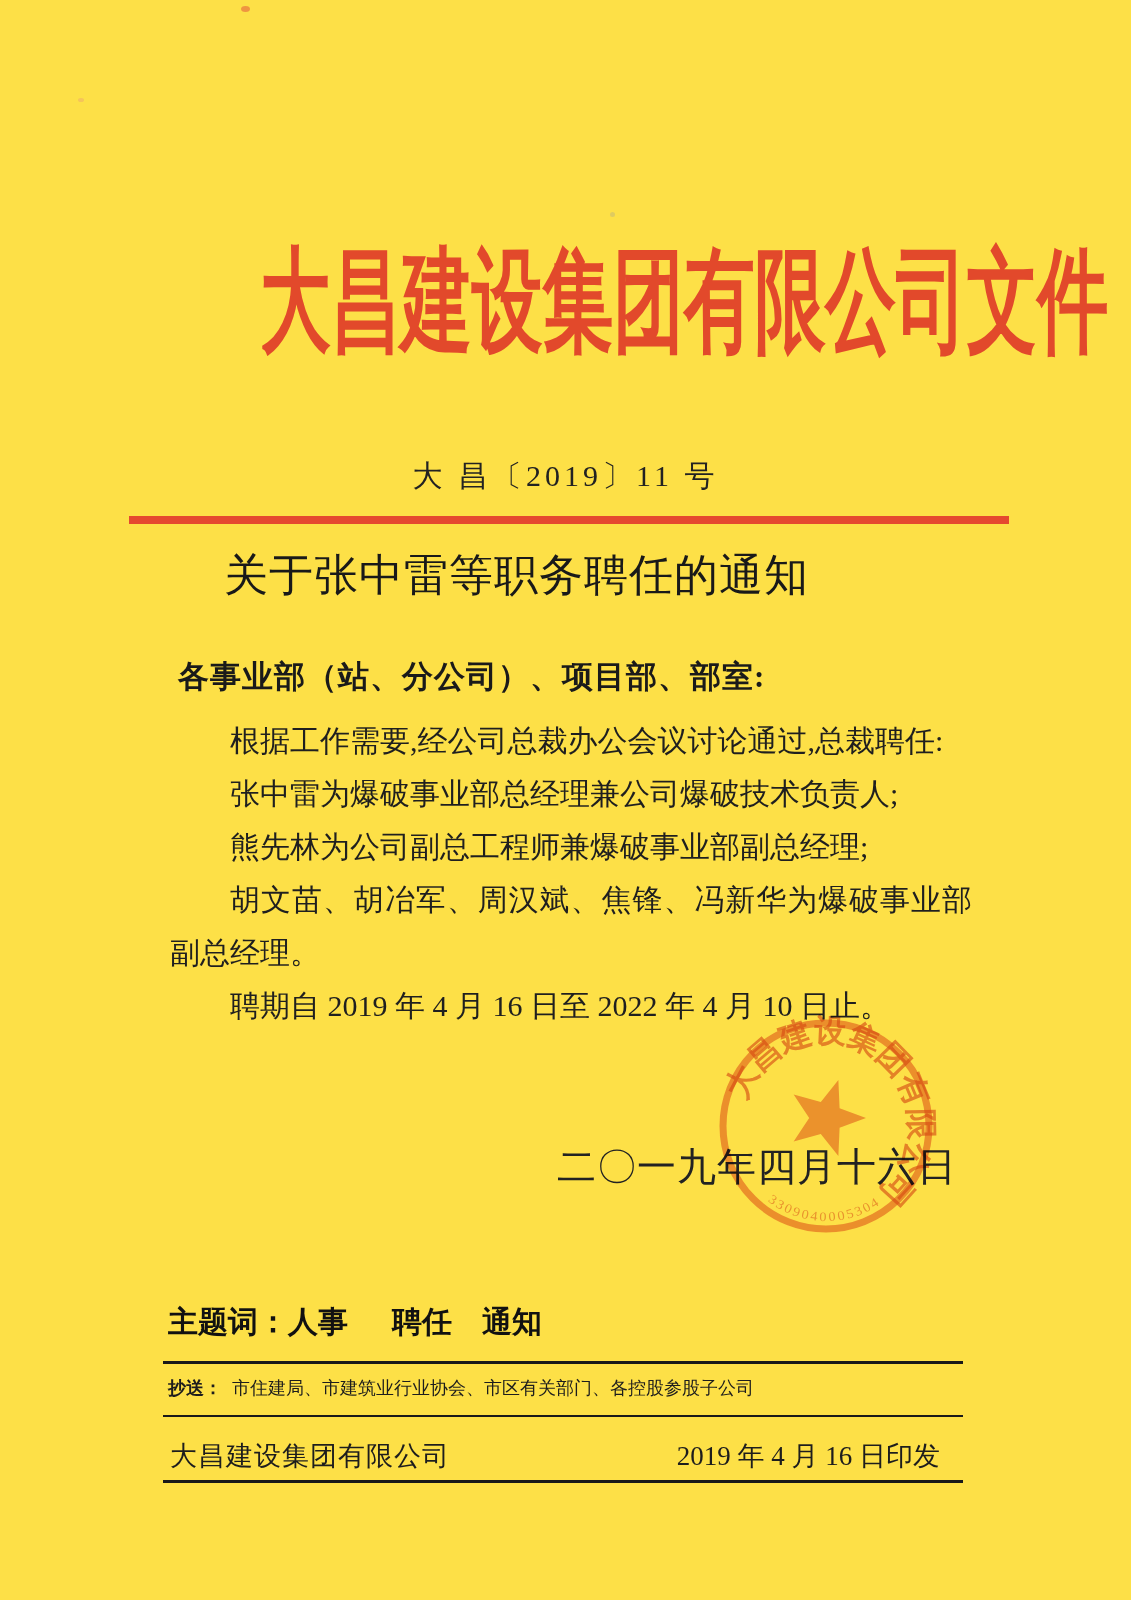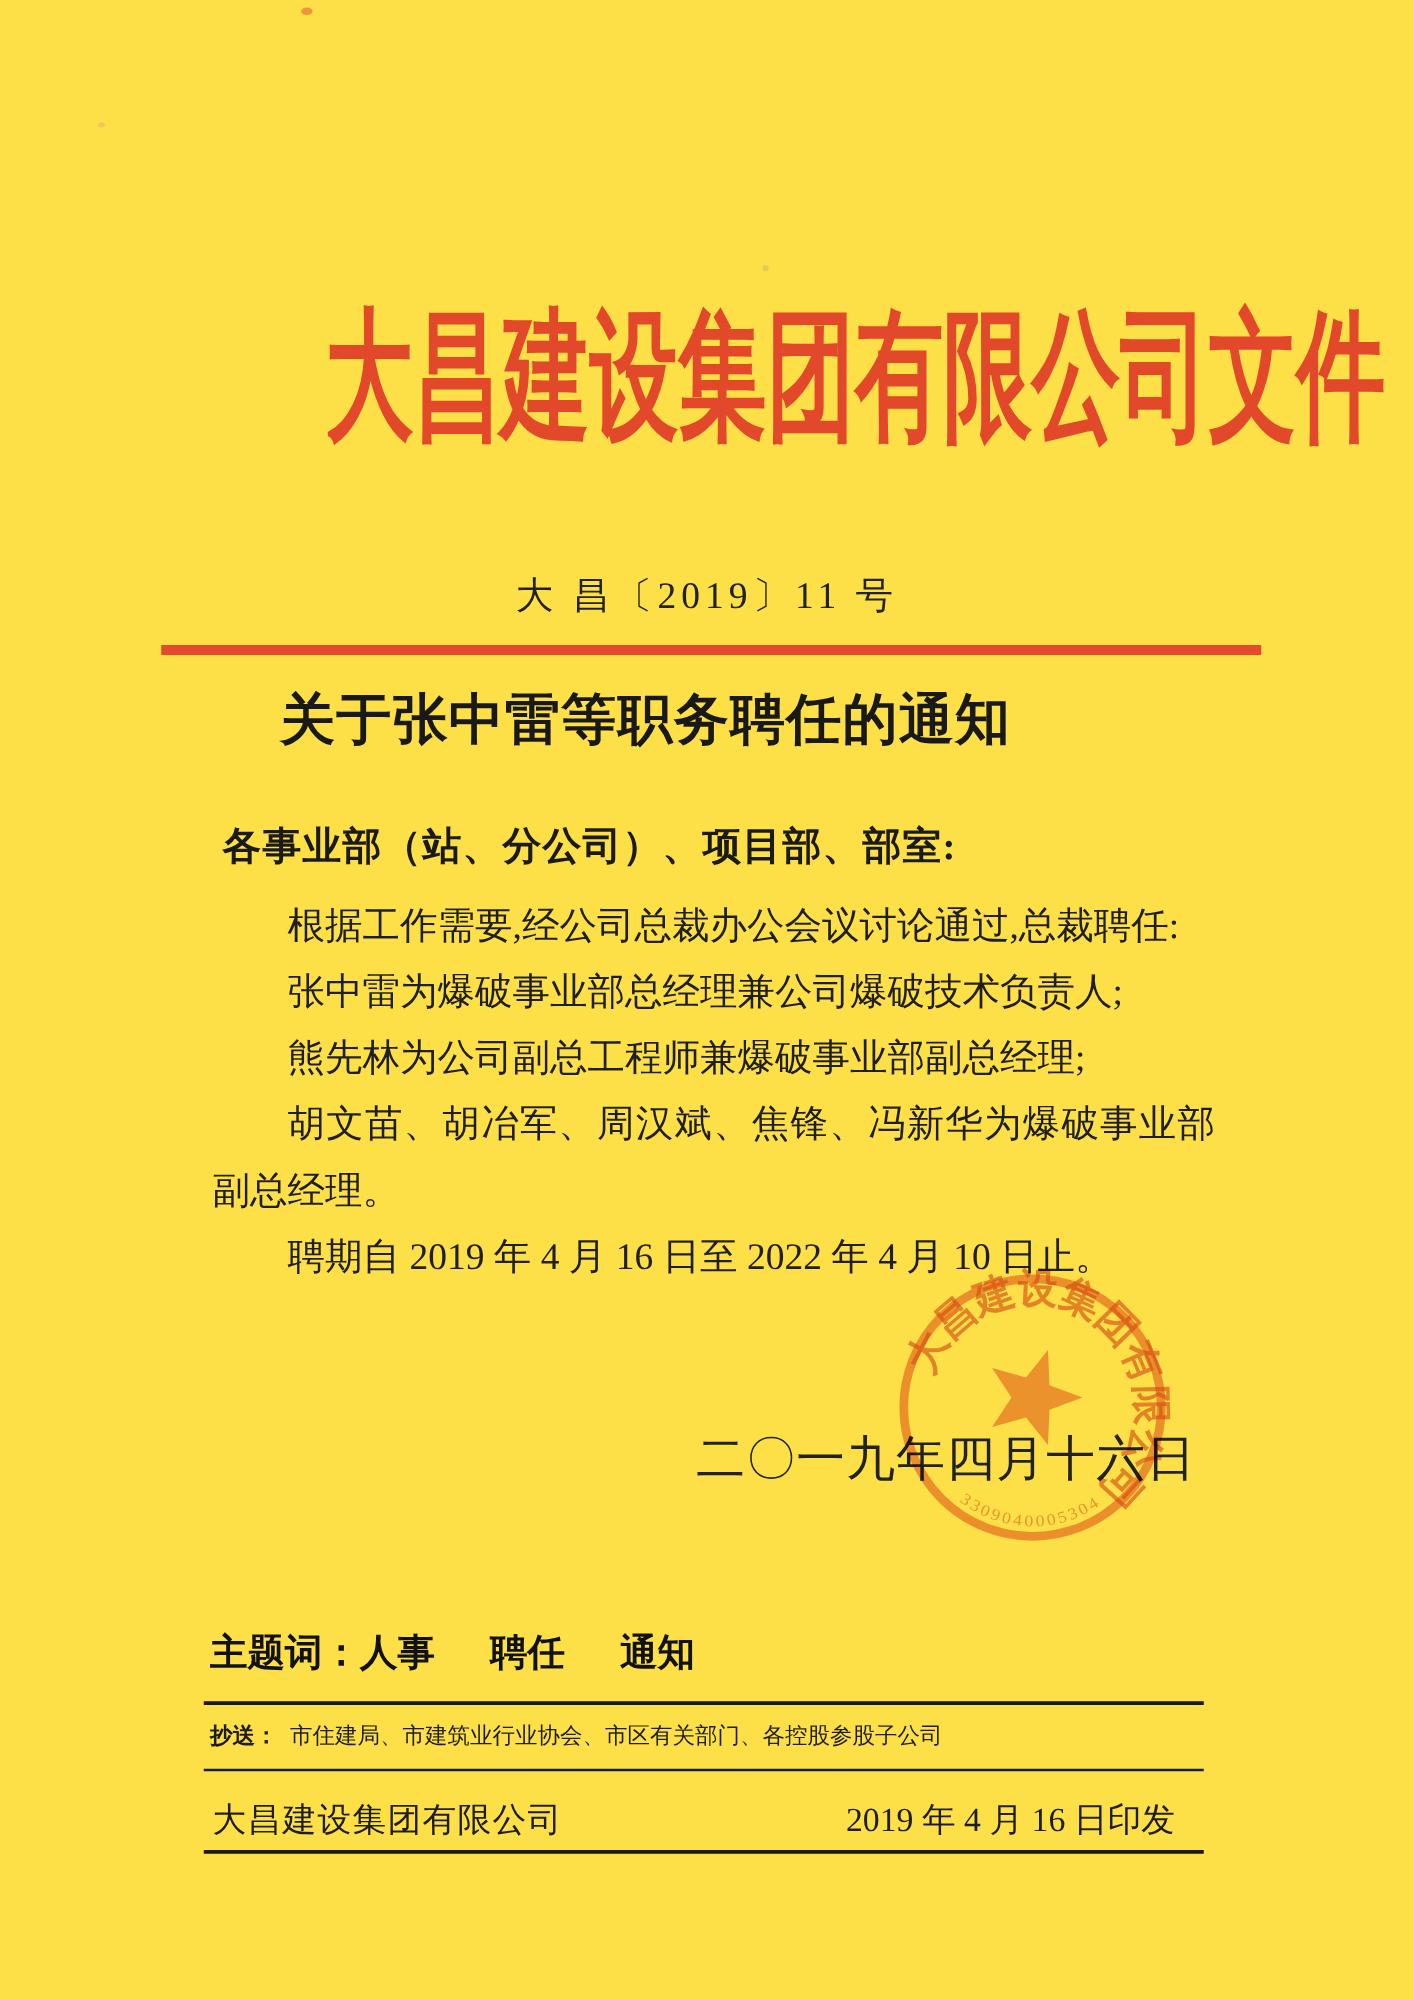--- a/index.html
+++ b/index.html
@@ -16,21 +16,21 @@
   .header-title .squeeze{display:inline-block;transform:scaleX(0.62);transform-origin:center;}
   .doc-number{
     position:absolute;top:456px;left:0;width:1131px;text-align:center;
     font-size:30px;letter-spacing:4px;color:#222;
   }
   .red-rule{
     position:absolute;top:516px;left:129px;width:880px;height:8px;background:#e5492f;
   }
   .doc-title{
     position:absolute;top:546px;left:0;width:1033px;text-align:center;
-    font-size:44px;font-weight:bold;letter-spacing:1px;color:#191919;
+    font-size:44px;font-weight:normal;letter-spacing:1px;color:#191919;
   }
   .salutation{
     position:absolute;top:656px;left:178px;font-size:31px;font-weight:bold;color:#1a1a1a;
     letter-spacing:1px;
   }
   .body-text{
     position:absolute;top:714px;left:170px;width:802px;
     font-size:30px;line-height:53px;text-align:justify;color:#1f1f1f;
   }
   .body-text p{margin:0;}
@@ -40,21 +40,21 @@
     position:absolute;top:1140px;right:174px;font-size:39px;letter-spacing:1px;color:#222;
   }
   .seal{
     position:absolute;left:706px;top:1006px;mix-blend-mode:multiply;opacity:0.88;
   }
   .kw-row{position:absolute;top:1302px;left:168px;font-size:30px;white-space:nowrap;}
   .kw-label{font-weight:bold;color:#111;}
   .kw-item{font-weight:bold;color:#111;}
   .kw-item.g1{margin-left:0;}
   .kw-item.g2{margin-left:44px;}
-  .kw-item.g3{margin-left:44px;text-align:center;}
+  .kw-item.g3{margin-left:30px;text-align:center;}
   .rule{position:absolute;left:163px;width:800px;background:#191919;}
   .rule.r1{top:1361px;height:3px;}
   .rule.r2{top:1415px;height:2px;}
   .rule.r3{top:1480px;height:3px;}
   .cc-row{position:absolute;top:1376px;left:168px;width:800px;font-size:18px;white-space:nowrap;color:#1d1d1d;}
   .cc-label{font-weight:bold;margin-right:10px;}
   .issuer{position:absolute;top:1438px;left:170px;font-size:27px;letter-spacing:1px;color:#1d1d1d;}
   .print-date{position:absolute;top:1438px;right:191px;font-size:27px;color:#1d1d1d;}
   .speck{position:absolute;border-radius:50%;}
   .speck.s1{left:241px;top:6px;width:9px;height:6px;background:#e4573d;opacity:.55;}

